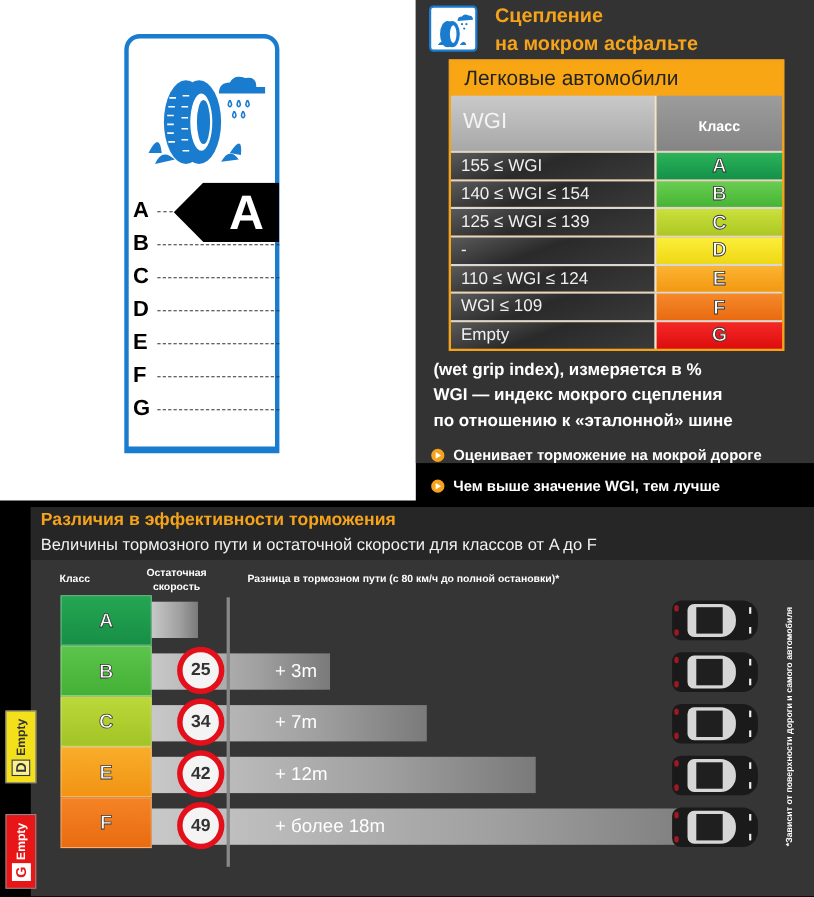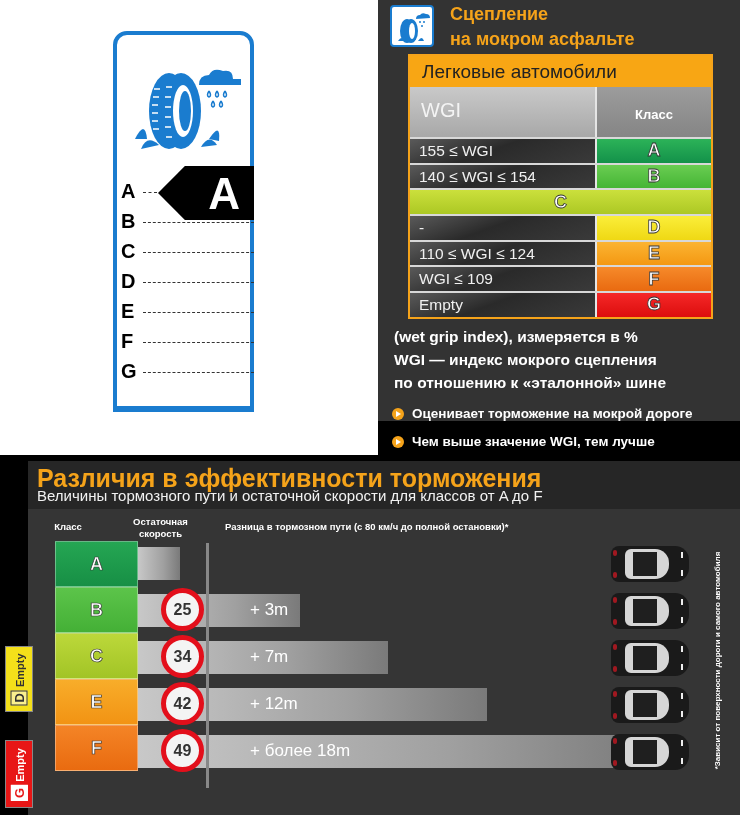--- a/index.html
+++ b/index.html
@@ -27,21 +27,21 @@
   .wgi-row { display: flex; height: 25.7px; border-top: 2px solid #d8d8d8; }
   .wgi-row .c1 { width: 187px; background: linear-gradient(160deg, #5a5a5a 0%, #2a2a2a 45%, #3a3a3a 100%); color: #f0f0f0; font-size: 15.5px; padding-left: 9px; line-height: 23px; border-right: 2px solid #e5e5e5; }
   .wgi-row .c2 { flex: 1; display: flex; align-items: center; justify-content: center; font-weight: bold; font-size: 18px; color: #fff; -webkit-text-stroke: 0.8px #333; }
   .info-text { position: absolute; left: 16px; top: 325px; color: #fff; font-weight: bold; font-size: 15.5px; line-height: 23px; }
   .bullet { position: absolute; left: 14px; display: flex; align-items: center; color: #fff; font-weight: bold; font-size: 13.5px; }
   .bullet .dot { width: 12px; height: 12px; border-radius: 50%; background: #f5a31a; margin-right: 8px; position: relative; }
   .bullet .dot::after { content: ""; position: absolute; left: 4px; top: 3px; border-left: 5px solid #fff; border-top: 3px solid transparent; border-bottom: 3px solid transparent; }
 
   
   .brake-panel { position: absolute; left: 28px; top: 461px; width: 712px; height: 354px; background: #353535; }
-  .brake-title { position: absolute; left: 9px; top: 3px; color: #f5a31a; font-weight: bold; font-size: 25px; }
+  .brake-title { position: absolute; left: 9px; top: 3px; color: #f5a31a; font-weight: bold; font-size: 16px; }
   .brake-subtitle { position: absolute; left: 9px; top: 26px; color: #f2f2f2; font-size: 15px; }
   .brake-band { position: absolute; left: 0; top: 0; width: 712px; height: 48px; background: #262626; }
   .col-head { position: absolute; color: #fff; font-weight: bold; font-size: 9.5px; text-align: center; line-height: 12px; }
   .vline { position: absolute; left: 178px; top: 82px; width: 3px; height: 245px; background: #888; }
   .class-cell { position: absolute; left: 27px; width: 83px; height: 46px; display: flex; align-items: center; justify-content: center; color: #fff; font-weight: bold; font-size: 18px; -webkit-text-stroke: 0.7px #333; border: 1px solid rgba(255,255,255,0.35); }
   .bar { position: absolute; left: 110px; height: 33px; background: linear-gradient(90deg, #c8c8c8, #a0a0a0 60%, #7a7a7a); color: #fff; font-size: 17px; }
   .bar .txt { position: absolute; left: 112px; top: 6px; }
   .speed { position: absolute; width: 43px; height: 43px; border-radius: 50%; background: #f4f4f4; border: 5px solid #e30f1b; display: flex; align-items: center; justify-content: center; font-weight: bold; font-size: 16px; color: #333; }
   .car { position: absolute; left: 583px; width: 78px; height: 36px; background: #1a1a1a; border-radius: 8px 14px 14px 8px; }
   .car .cabin { position: absolute; left: 14px; top: 3px; width: 44px; height: 30px; background: #d6d6d6; border-radius: 6px 14px 14px 6px; }
@@ -158,20 +158,21 @@
     </div>
     <div class="wgi-row">
       <div class="c1">155 ≤ WGI</div>
       <div class="c2" style="background:linear-gradient(#2cb358,#13914a);">A</div>
     </div>
     <div class="wgi-row">
       <div class="c1">140 ≤ WGI ≤ 154</div>
       <div class="c2" style="background:linear-gradient(#6acd52,#45b535);">B</div>
     </div>
     <div class="wgi-row">
+      <div class="c1">125 ≤ WGI ≤ 139</div>
       <div class="c2" style="background:linear-gradient(#cbe03c,#acc824);">C</div>
     </div>
     <div class="wgi-row">
       <div class="c1">-</div>
       <div class="c2" style="background:linear-gradient(#fbee3a,#efd814);">D</div>
     </div>
     <div class="wgi-row">
       <div class="c1">110 ≤ WGI ≤ 124</div>
       <div class="c2" style="background:linear-gradient(#fbb432,#f49812);">E</div>
     </div>

